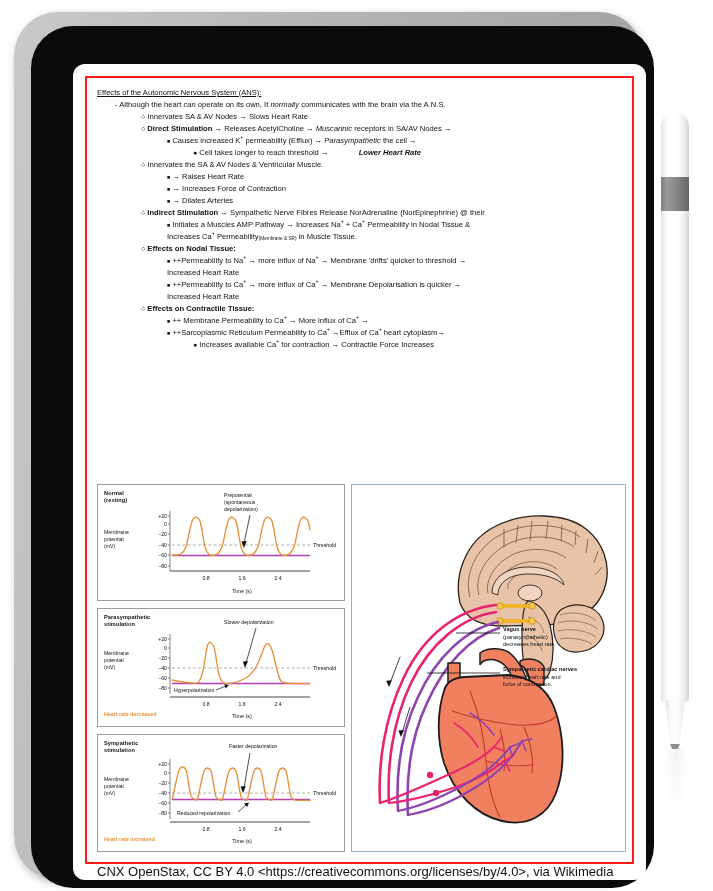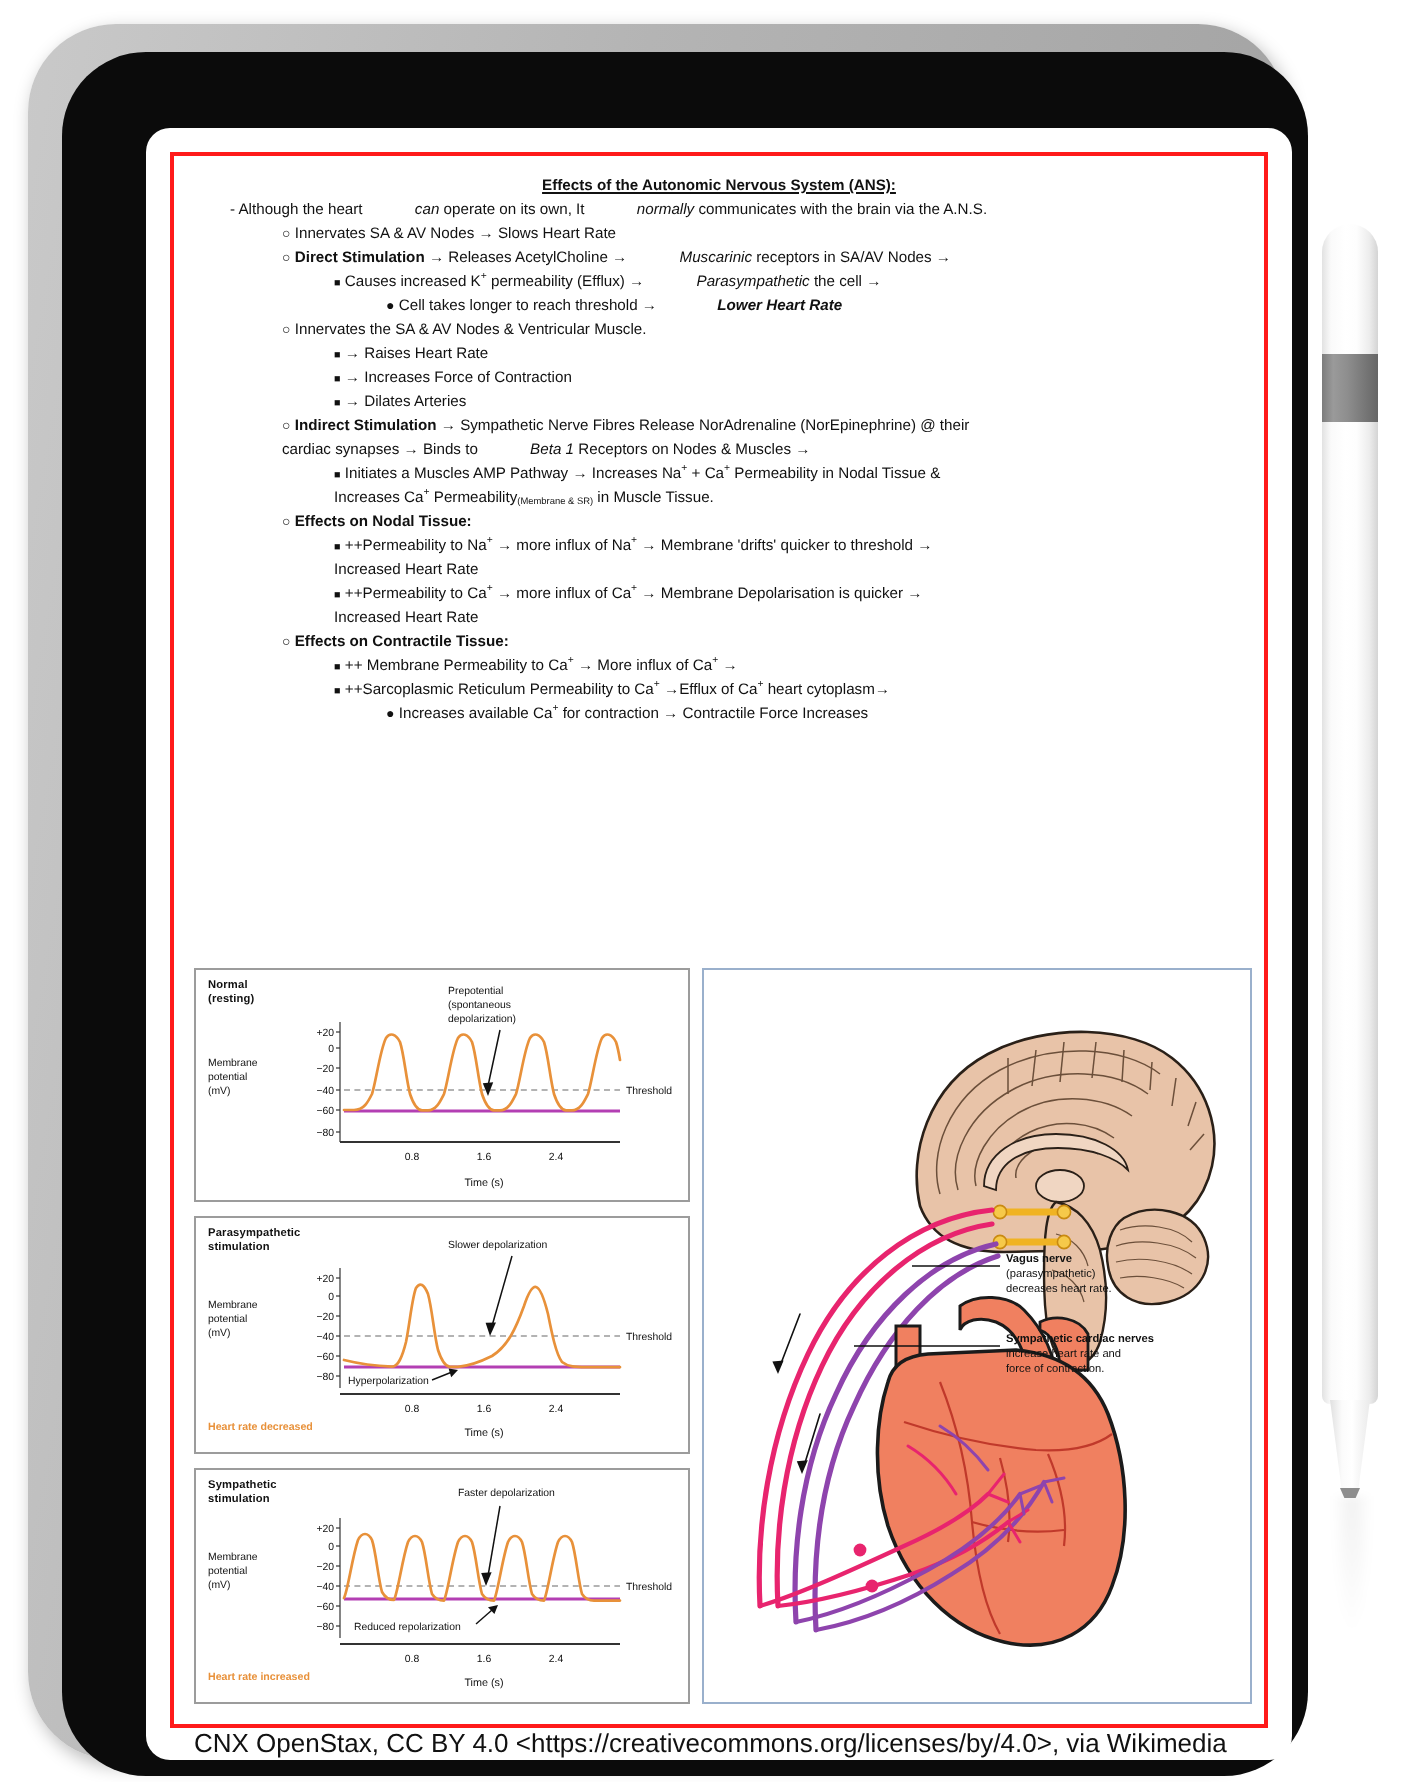--- a/index.html
+++ b/index.html
@@ -30,24 +30,24 @@
   
   .doc-frame {
     position: absolute; left: 12px; top: 12px; width: 549px; height: 788px;
     border: 2.5px solid #ff1a1a; background: #fff;
   }
   .doc-inner { position: absolute; left: 0; top: 0; right: 0; bottom: 0; padding: 9px 10px 4px 10px; }
 
   
   .notes { font-size: 7.6px; line-height: 1.58; color: #111; }
   .ln { position: relative; display: block; }
-  .hdr { font-weight: bold; text-decoration: underline; text-align: center; }
+  .hdr { font-weight: normal; text-decoration: underline; }
   .b { font-weight: bold; }
   .u { text-decoration: underline; }
-  .i { font-style: italic; margin-left: 24px; }
+  .i { font-style: italic; }
   .bi { font-weight: bold; font-style: italic; padding-left: 28px; }
   sup { font-size: .68em; vertical-align: super; line-height: 0; }
   sub.small { font-size: .62em; vertical-align: -.18em; line-height: 0; }
 
   .lvl1 { padding-left: 18px; position: relative; }
   .lvl2 { padding-left: 44px; position: relative; }
   .lvl3 { padding-left: 70px; position: relative; }
   .lvl4 { padding-left: 96px; position: relative; }
   .lvl1 .mk { left: 6px; }
   .lvl2 .mk { left: 32px; font-size: 7px; top: .5px; }
@@ -173,23 +173,20 @@
                 <span>→ Increases Force of Contraction</span>
               </div>
               <div class="ln lvl3">
                 <span class="mk">■</span>
                 <span>→ Dilates Arteries</span>
               </div>
 
               <div class="ln lvl2">
                 <span class="mk">○</span>
                 <span class="b">Indirect Stimulation</span><span> → Sympathetic Nerve Fibres Release NorAdrenaline (NorEpinephrine) @ their</span>
-              </div>
-              <div class="ln wrapind">
-                <span>cardiac synapses → Binds to </span><span class="i">Beta 1</span><span> Receptors on Nodes &amp; Muscles →</span>
               </div>
 
               <div class="ln lvl3">
                 <span class="mk">■</span>
                 <span>Initiates a Muscles AMP Pathway → Increases Na</span><sup>+</sup><span> + Ca</span><sup>+</sup><span> Permeability in Nodal Tissue &amp;</span>
               </div>
               <div class="ln wrapind3">
                 <span>Increases Ca</span><sup>+</sup><span> Permeability</span><sub class="small">(Membrane &amp; SR)</sub><span> in Muscle Tissue.</span>
               </div>
 

